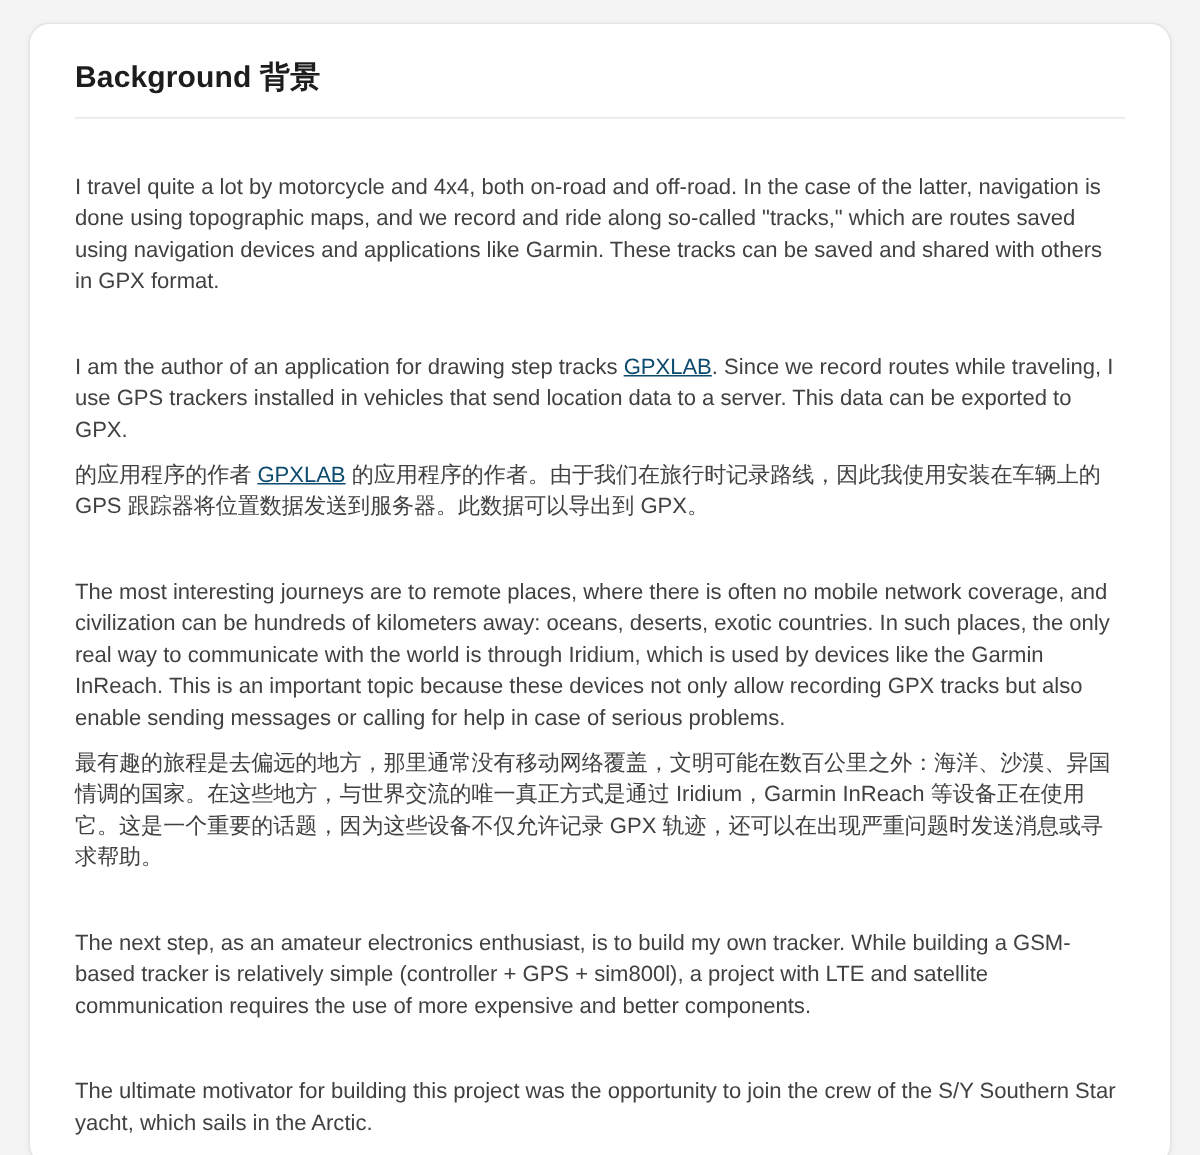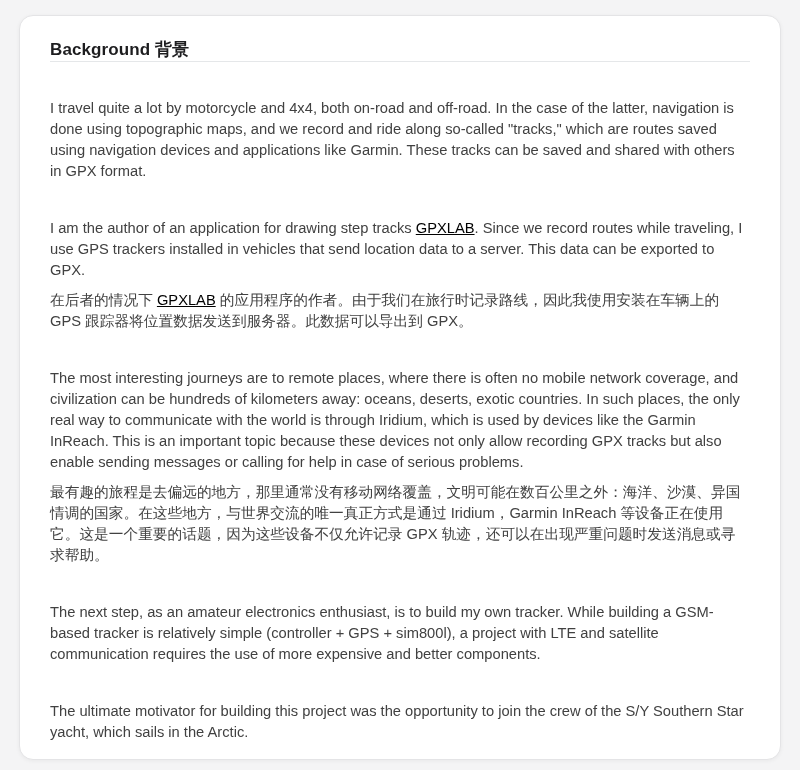--- a/index.html
+++ b/index.html
@@ -18,56 +18,57 @@
   .card {
     width: 762px;
     margin: 15px auto 0;
     background: #ffffff;
     border: 1px solid #e4e4e6;
     border-radius: 14px;
     box-shadow: 0 1px 4px rgba(0,0,0,0.05);
     padding: 22px 30px 16px;
   }
   h1.title {
-    font-size: 17px;
+    font-size: 20px;
     font-weight: 700;
     color: #1d1d1f;
     margin: 0 0 16px;
+    padding-bottom: 13px;
     border-bottom: 1px solid #e5e7e9;
     letter-spacing: 0.1px;
   }
   p.para {
     margin: 0 0 9px;
     font-size: 14.7px;
     line-height: 1.43;
     color: #414141;
   }
   .section { margin-bottom: 13px; margin-top: 36px; }
   .section:last-child { margin-bottom: 0; }
   .section:last-child p.para:last-child { margin-bottom: 0; }
   a.inline-link {
-    color: #000000;
+    color: #0c4a6e;
     cursor: pointer;
   }
 </style>
 </head>
 <body>
 
 <div class="page">
   <div class="card">
 
     <h1 class="title">Background 背景</h1>
 
     <div class="section">
       <p class="para">I travel quite a lot by motorcycle and 4x4, both on-road and off-road. In the case of the latter, navigation is done using topographic maps, and we record and ride along so-called "tracks," which are routes saved using navigation devices and applications like Garmin. These tracks can be saved and shared with others in GPX format.</p>
     </div>
 
     <div class="section">
       <p class="para"><span>I am the author of an application for drawing step tracks </span><a class="inline-link" href="#">GPXLAB</a><span>. Since we record routes while traveling, I use GPS trackers installed in vehicles that send location data to a server. This data can be exported to GPX.</span></p>
-      <p class="para"><span>在后者的情况下 </span><a class="inline-link" href="#">GPXLAB</a><span> 的应用程序的作者。由于我们在旅行时记录路线，因此我使用安装在车辆上的 GPS 跟踪器将位置数据发送到服务器。此数据可以导出到 GPX。</span></p>
+      <p class="para"><span>的应用程序的作者 </span><a class="inline-link" href="#">GPXLAB</a><span> 的应用程序的作者。由于我们在旅行时记录路线，因此我使用安装在车辆上的 GPS 跟踪器将位置数据发送到服务器。此数据可以导出到 GPX。</span></p>
     </div>
 
     <div class="section">
       <p class="para">The most interesting journeys are to remote places, where there is often no mobile network coverage, and civilization can be hundreds of kilometers away: oceans, deserts, exotic countries. In such places, the only real way to communicate with the world is through Iridium, which is used by devices like the Garmin InReach. This is an important topic because these devices not only allow recording GPX tracks but also enable sending messages or calling for help in case of serious problems.</p>
       <p class="para">最有趣的旅程是去偏远的地方，那里通常没有移动网络覆盖，文明可能在数百公里之外：海洋、沙漠、异国情调的国家。在这些地方，与世界交流的唯一真正方式是通过 Iridium，Garmin InReach 等设备正在使用它。这是一个重要的话题，因为这些设备不仅允许记录 GPX 轨迹，还可以在出现严重问题时发送消息或寻求帮助。</p>
     </div>
 
     <div class="section">
       <p class="para">The next step, as an amateur electronics enthusiast, is to build my own tracker. While building a GSM-based tracker is relatively simple (controller + GPS + sim800l), a project with LTE and satellite communication requires the use of more expensive and better components.</p>
     </div>

